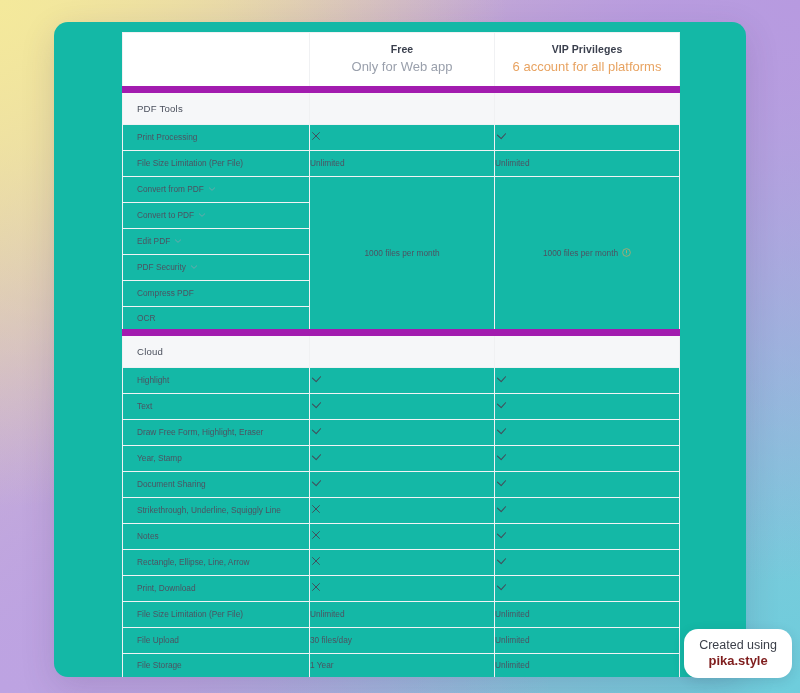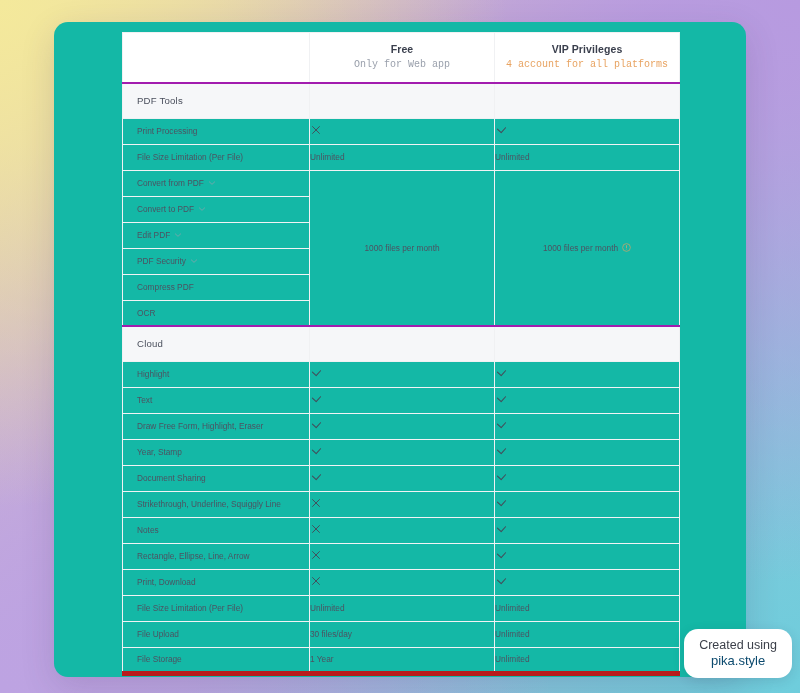--- a/index.html
+++ b/index.html
@@ -68,32 +68,31 @@
   thead th.blank-head { border-right: 1px solid #f0f1f3; }
 
   .plan-name {
     font-size: 10.5px;
     font-weight: bold;
     color: #3a3f4d;
     letter-spacing: .1px;
     line-height: 1.25;
   }
   .plan-sub {
-    font-size: 10px;
+    font-size: 13px;
     color: #9aa0ac;
     margin-top: 3px;
     line-height: 1.2;
-    font-family: Liberation Mono, monospace;
   }
   .plan-sub.accent { color: #e8a361; }
 
   
   tr.section-row td {
     background: #f6f7f9;
-    border-top: 2px solid #a21caf;
+    border-top: 7px solid #a21caf;
     border-bottom: 1px solid #f0f1f3;
     height: 35px;
     margin-left: 10px;
   }
   tr.section-row td.sec-label {
     padding-left: 14px;
     font-size: 9.6px;
     color: #4a4f5c;
     letter-spacing: .2px;
   }
@@ -162,22 +161,22 @@
     box-shadow: 0 3px 12px rgba(40,40,70,0.13);
     text-align: center;
   }
   .wm-line1 {
     font-size: 12.5px;
     color: #3b3f49;
     line-height: 1.18;
   }
   .wm-line2 {
     font-size: 13px;
-    font-weight: normal;
-    color: #0c4a6e;
+    font-weight: bold;
+    color: #7f1d1d;
     line-height: 1.18;
   }
 </style>
 </head>
 <body>
 
 <div class="canvas">
 
   <div class="card">
     <div class="table-wrap">
@@ -189,21 +188,21 @@
         </colgroup>
         <thead>
           <tr>
             <th class="blank-head"></th>
             <th>
               <div class="plan-name">Free</div>
               <div class="plan-sub">Only for Web app</div>
             </th>
             <th>
               <div class="plan-name">VIP Privileges</div>
-              <div class="plan-sub accent">4 account for all platforms</div>
+              <div class="plan-sub accent">6 account for all platforms</div>
             </th>
           </tr>
         </thead>
         <tbody id="table-body">
             <tr class="section-row">
               <td class="sec-label">PDF Tools</td>
               <td class="sec-mid"></td>
               <td class="sec-right"></td>
             </tr>
             <tr>

